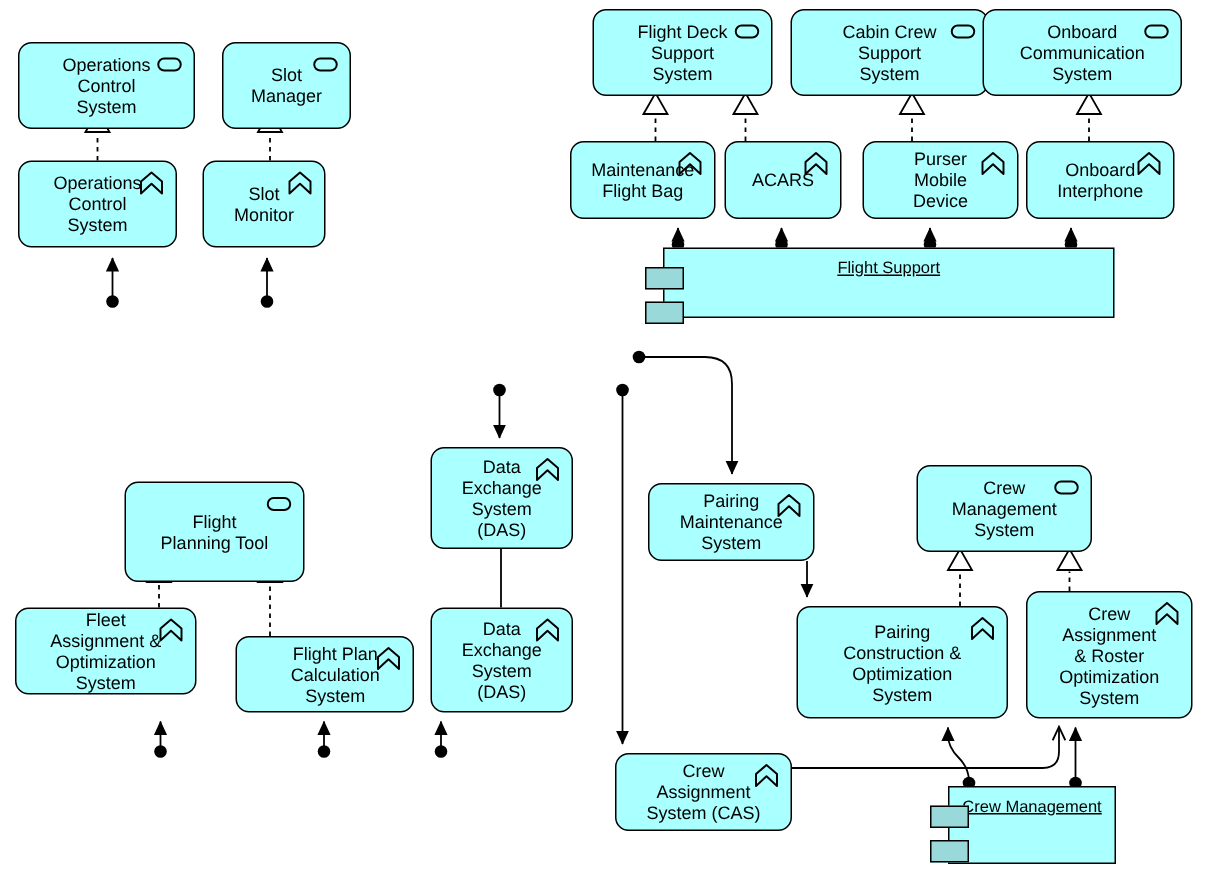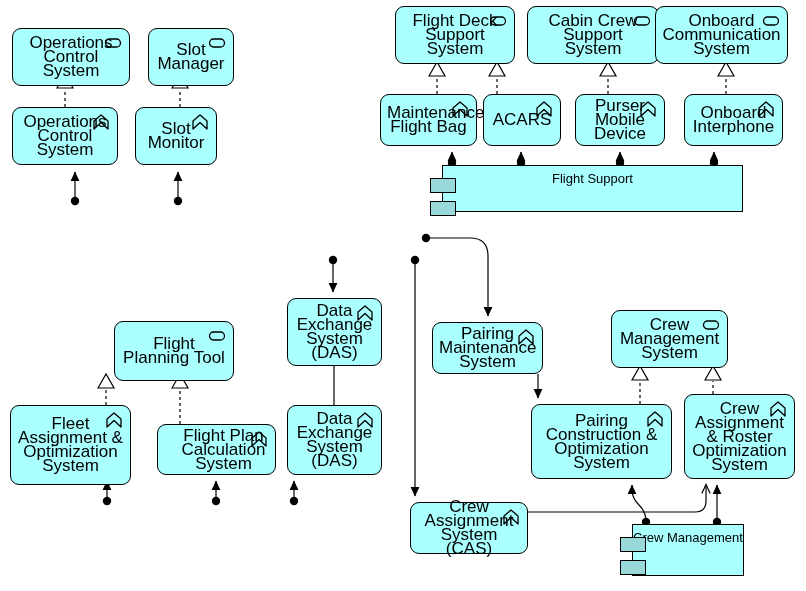--- a/index.html
+++ b/index.html
@@ -29,38 +29,39 @@
     position: absolute;
     box-sizing: border-box;
     border: 1px solid #000000;
     background: #aaffff;
     border-radius: 9px;
     display: flex;
     align-items: center;
     justify-content: center;
     text-align: center;
     color: #000000;
-    font-size: 17px;
+    font-size: 12px;
     line-height: 14px;
     padding: 2px 6px;
   }
   .node .label {
     display: block;
     width: 100%;
     white-space: pre-line;
   }
   
   .component {
     position: absolute;
     box-sizing: border-box;
     border: 1px solid #000000;
     background: #aaffff;
     color: #000000;
-    font-size: 13px;
+    font-size: 11px;
     line-height: 14px;
+    text-decoration: underline;
   }
   .component .label {
     display: block;
     width: 100%;
     text-align: center;
     padding-top: 6px;
     white-space: pre-line;
   }
   .component .tab {
     position: absolute;
@@ -326,52 +327,52 @@
 
   <div class="node" style="left:483px; top:94px; width:78px; height:52px;">
     <span class="label">ACARS</span>
     <span class="ic">
       <svg width="18" height="16" viewBox="0 0 18 16">
           <path d="M2,15 L2,7 L9,1 L16,7 L16,15 L9,8.5 z" fill="none" stroke="#000" stroke-width="1.3" stroke-linejoin="round"></path>
         </svg>
     </span>
   </div>
 
-  <div class="node" style="left:575px; top:94px; width:90px; height:52px;">
+  <div class="node" style="left:575px; top:94px; width:104px; height:52px;">
     <span class="label">Purser
 Mobile
 Device</span>
     <span class="ic">
       <svg width="18" height="16" viewBox="0 0 18 16">
           <path d="M2,15 L2,7 L9,1 L16,7 L16,15 L9,8.5 z" fill="none" stroke="#000" stroke-width="1.3" stroke-linejoin="round"></path>
         </svg>
     </span>
   </div>
 
   <div class="node" style="left:684px; top:94px; width:99px; height:52px;">
     <span class="label">Onboard
 Interphone</span>
     <span class="ic">
       <svg width="18" height="16" viewBox="0 0 18 16">
           <path d="M2,15 L2,7 L9,1 L16,7 L16,15 L9,8.5 z" fill="none" stroke="#000" stroke-width="1.3" stroke-linejoin="round"></path>
         </svg>
     </span>
   </div>
 
-  <div class="node" style="left:83px; top:321px; width:120px; height:60px;margin-left:31px;">
+  <div class="node" style="left:83px; top:321px; width:120px; height:67px;">
     <span class="label">Flight
 Planning Tool</span>
     <span class="ic">
       <svg width="18" height="15" viewBox="0 0 18 15">
           <rect x="1.5" y="4" width="15" height="8" rx="4" ry="4" fill="none" stroke="#000" stroke-width="1.3"></rect>
         </svg>
     </span>
   </div>
 
-  <div class="node" style="left:10px; top:405px; width:121px; height:80px;">
+  <div class="node" style="left:10px; top:405px; width:121px; height:58px;">
     <span class="label">Fleet
 Assignment &amp;
 Optimization
 System</span>
     <span class="ic">
       <svg width="18" height="16" viewBox="0 0 18 16">
           <path d="M2,15 L2,7 L9,1 L16,7 L16,15 L9,8.5 z" fill="none" stroke="#000" stroke-width="1.3" stroke-linejoin="round"></path>
         </svg>
     </span>
   </div>

